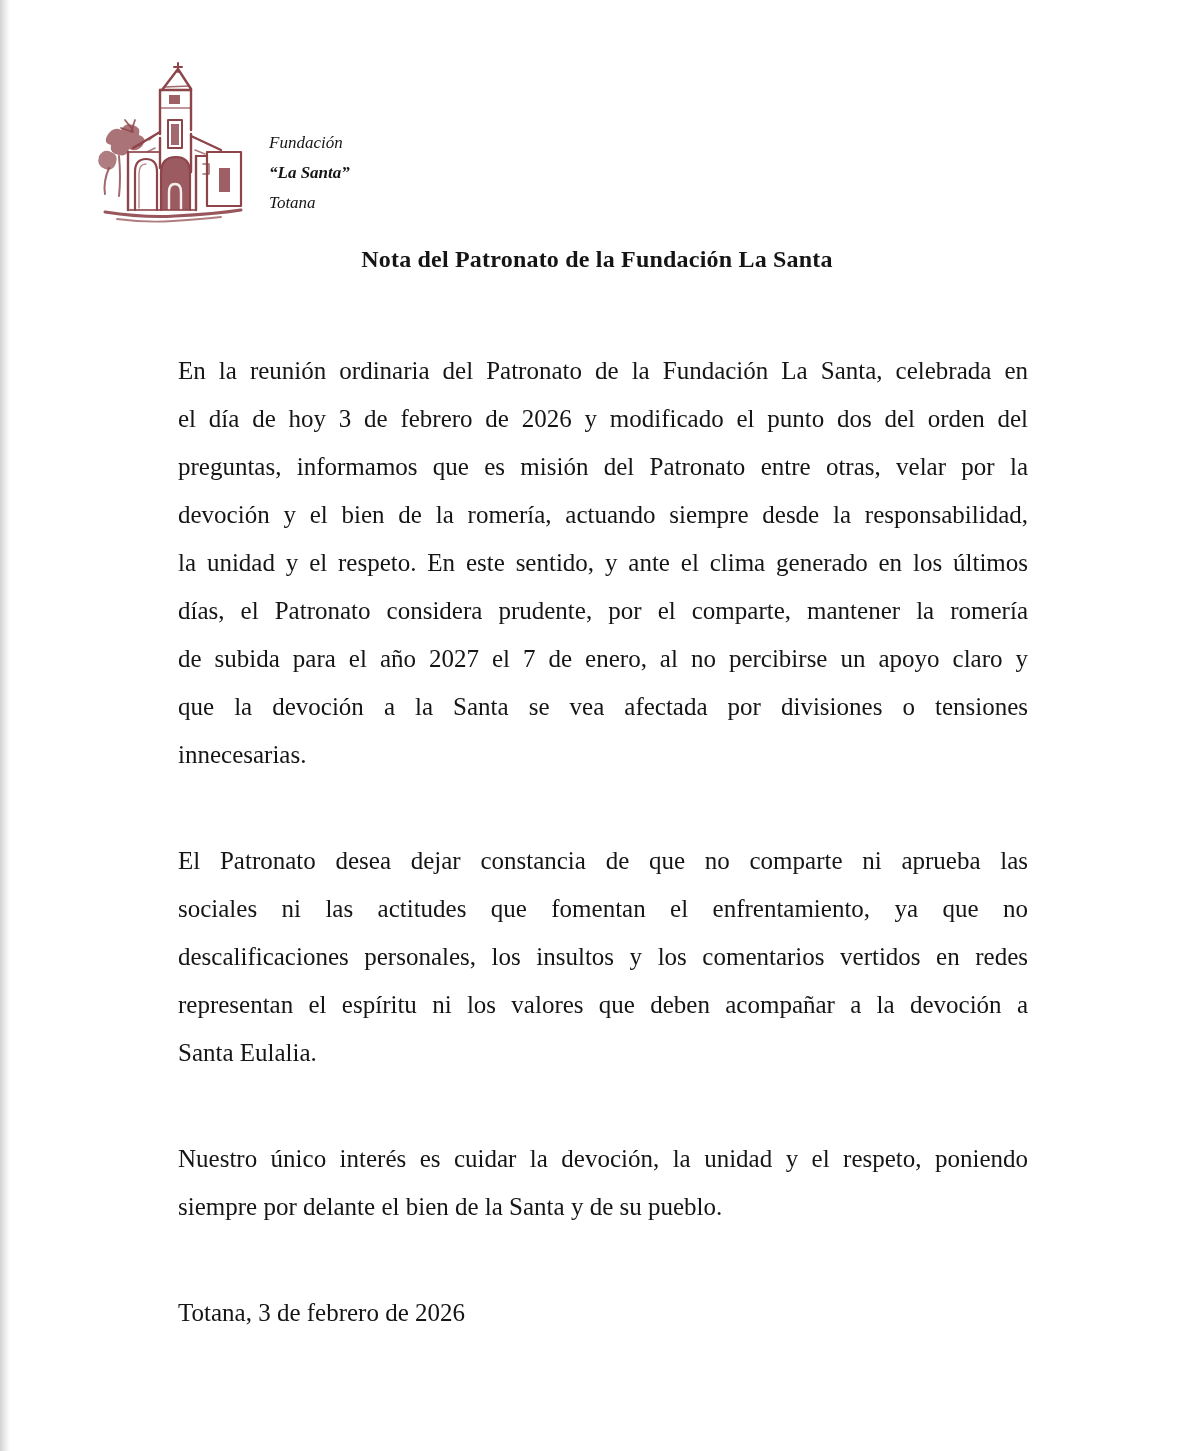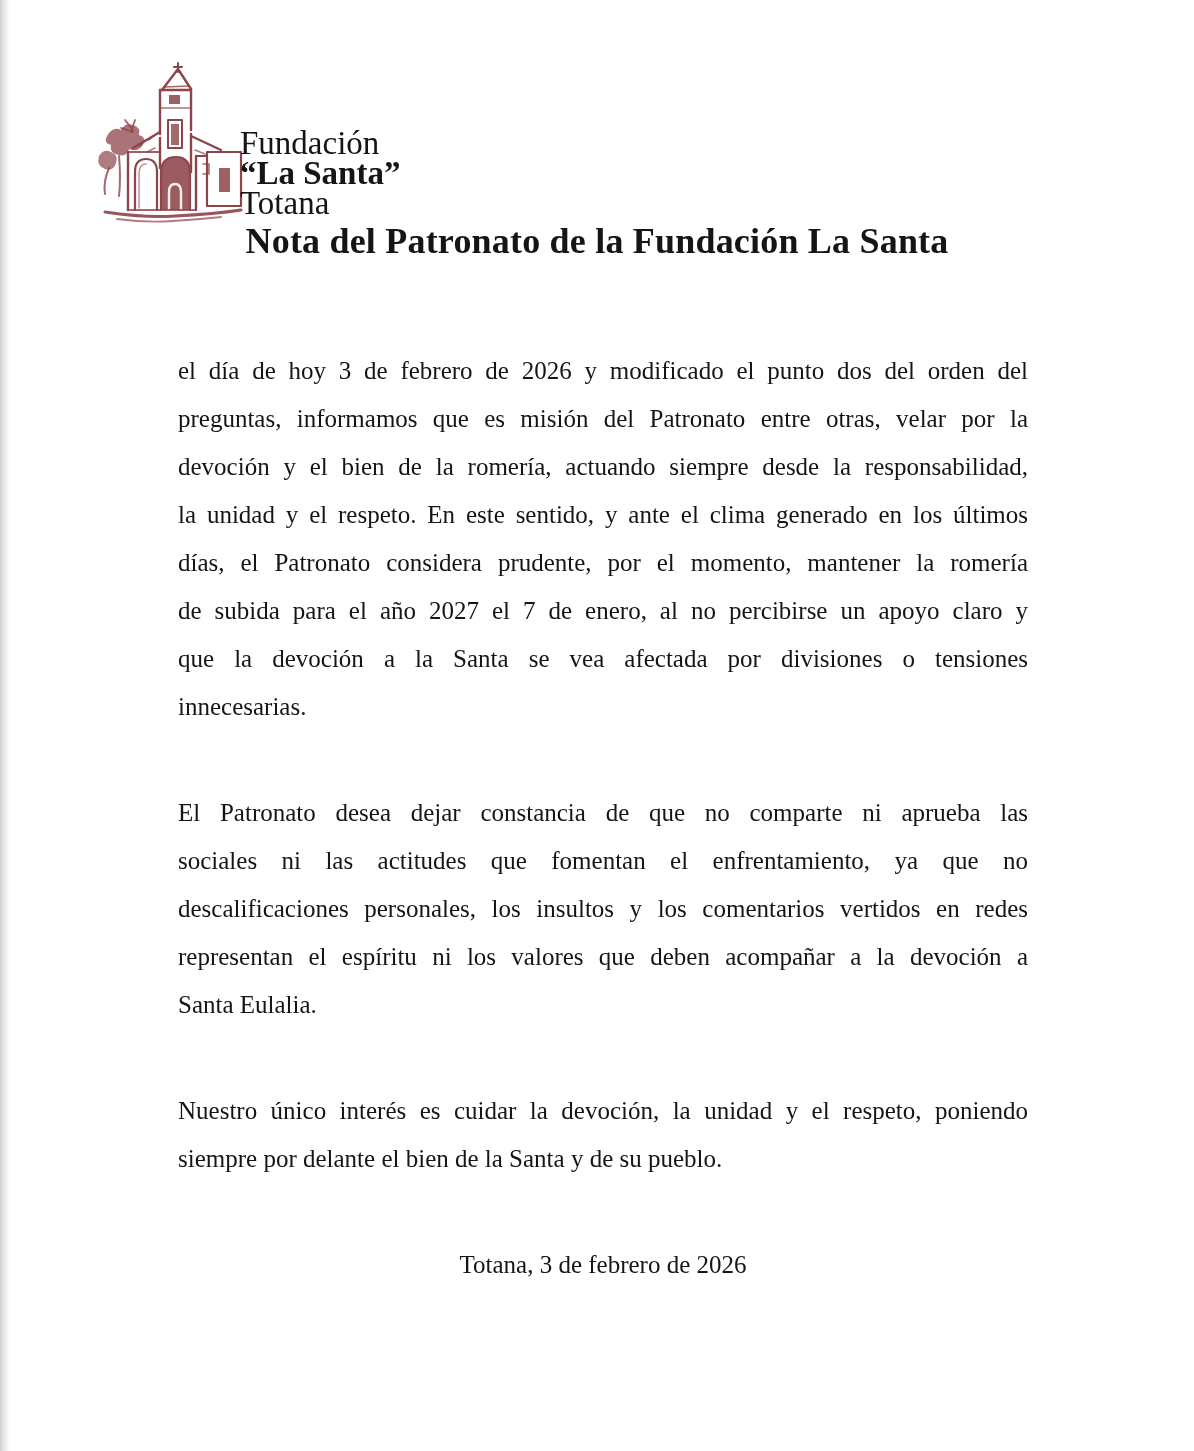--- a/index.html
+++ b/index.html
@@ -11,41 +11,41 @@
     color: #151515;
     overflow: hidden;
   }
   .edge-shade {
     position: absolute; left: 0; top: 0; width: 10px; height: 100%;
     background: linear-gradient(to right, #d2d2d2 0%, #e9e9e9 45%, #ffffff 100%);
   }
   
   .letterhead { position: absolute; left: 95px; top: 60px; }
   .logo { position: absolute; left: 0; top: 0; width: 152px; height: 168px; }
-  .org { position: absolute; left: 145px; top: 68px; font-size: 33px; line-height: 30px; white-space: nowrap; }
+  .org { position: absolute; left: 174px; top: 68px; font-size: 17px; line-height: 30px; white-space: nowrap; font-style: italic; }
   .org .bold { font-weight: bold; }
   
   .doc-title {
-    position: absolute; left: 97px; top: 218px; width: 1000px;
-    text-align: center; font-size: 36px; font-weight: bold; line-height: 46px;
+    position: absolute; left: 97px; top: 236px; width: 1000px;
+    text-align: center; font-size: 24px; font-weight: bold; line-height: 46px;
     letter-spacing: 0.2px;
   }
   
   .letter-body { position: absolute; left: 178px; top: 347px; width: 850px; }
   .para { margin-bottom: 58px; }
   .line {
     font-size: 25px; line-height: 48px;
     text-align: justify; text-align-last: justify;
     white-space: normal;
   }
   .line.final { text-align-last: left; }
   .dateline {
     margin-top: 38px;
     font-size: 25px; line-height: 48px;
-    text-align: center;
+    text-align: left;
   }
 </style>
 </head>
 <body>
 
 <div class="edge-shade"></div>
 
 <header class="letterhead">
   <svg class="logo" viewBox="0 0 152 168" xmlns="http://www.w3.org/2000/svg" fill="none" stroke="#8d444a" stroke-width="2.4" stroke-linecap="round" stroke-linejoin="round">
 
@@ -100,25 +100,26 @@
     <div>Fundación</div>
     <div class="bold">“La Santa”</div>
     <div>Totana</div>
   </div>
 </header>
 
 <h1 class="doc-title">Nota del Patronato de la Fundación La Santa</h1>
 
 <main class="letter-body">
   <div class="para">
+    <div class="line">En la reunión ordinaria del Patronato de la Fundación La Santa, celebrada en</div>
     <div class="line">el día de hoy 3 de febrero de 2026 y modificado el punto dos del orden del</div>
     <div class="line">preguntas, informamos que es misión del Patronato entre otras, velar por la</div>
     <div class="line">devoción y el bien de la romería, actuando siempre desde la responsabilidad,</div>
     <div class="line">la unidad y el respeto. En este sentido, y ante el clima generado en los últimos</div>
-    <div class="line">días, el Patronato considera prudente, por el momento, mantener la romería</div>
+    <div class="line">días, el Patronato considera prudente, por el comparte, mantener la romería</div>
     <div class="line">de subida para el año 2027 el 7 de enero, al no percibirse un apoyo claro y</div>
     <div class="line">que la devoción a la Santa se vea afectada por divisiones o tensiones</div>
     <div class="line final">innecesarias.</div>
   </div>
 
   <div class="para">
     <div class="line">El Patronato desea dejar constancia de que no comparte ni aprueba las</div>
     <div class="line">sociales ni las actitudes que fomentan el enfrentamiento, ya que no</div>
     <div class="line">descalificaciones personales, los insultos y los comentarios vertidos en redes</div>
     <div class="line">representan el espíritu ni los valores que deben acompañar a la devoción a</div>

